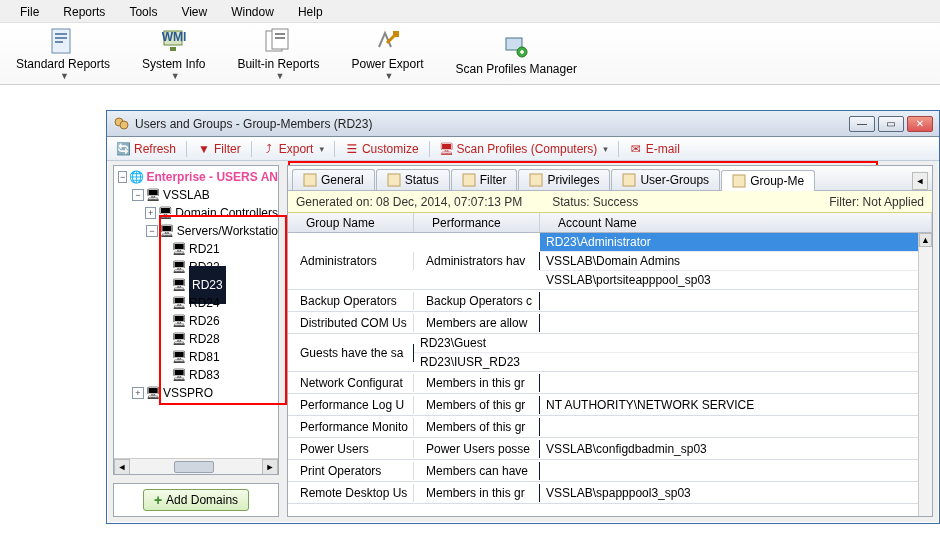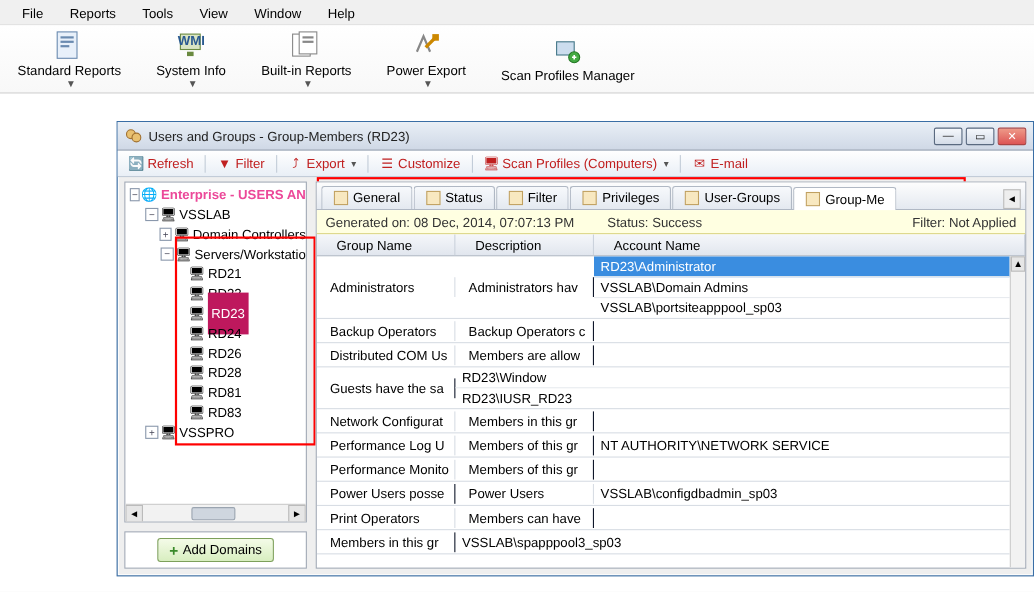--- a/index.html
+++ b/index.html
@@ -26,21 +26,21 @@
 .tsep { width:1px; height:16px; background:#c2ccd8; margin:0 2px; }
 
 .body { position:absolute; top:50px; bottom:0; left:0; right:0; }
 .treepane { position:absolute; left:6px; top:4px; width:166px; bottom:48px; background:#fff; border:1px solid #a0a8b4; overflow:hidden; }
 .treewrap { position:absolute; inset:0 0 16px 0; overflow:hidden; }
 .tree { padding:2px 0; }
 .trow { display:flex; align-items:center; height:18px; padding-left:4px; white-space:nowrap; cursor:default; }
 .trow .tog { width:12px; height:12px; border:1px solid #8a98ac; background:#fff; display:flex; align-items:center; justify-content:center; font-size:9px; color:#445; margin-right:2px; }
 .trow .sp { display:inline-block; }
 .trow .nico { width:14px; height:14px; display:inline-flex; align-items:center; justify-content:center; margin-right:3px; }
-.trow.sel .lbl2 { background:#be185d; color:#fff; padding:12px 3px; }
+.trow.sel .lbl2 { background:#0f172a; color:#fff; padding:12px 3px; }
 .trow.root .lbl2 { color:#ec4899; font-weight:bold; }
 .treehs { position:absolute; bottom:0; left:0; right:0; height:16px; background:#f2f2f2; border-top:1px solid #ccc; }
 .hsThumb { position:absolute; top:2px; left:60px; width:40px; height:12px; background:#cfd6df; border:1px solid #9aa4b0; border-radius:2px; }
 .hsArr { position:absolute; top:0; width:16px; height:16px; background:#e6e6e6; border:1px solid #bbb; display:flex; align-items:center; justify-content:center; font-size:9px; }
 .addbar { position:absolute; left:6px; bottom:6px; width:166px; height:34px; background:#fff; border:1px solid #a0a8b4; display:flex; align-items:center; justify-content:center; }
 .addbtn { height:22px; border:1px solid #7da05a; background:linear-gradient(#f4fbe8,#d8eec0); border-radius:3px; display:flex; align-items:center; padding:0 10px; gap:4px; }
 .addbtn .plus { color:#3a8a2a; font-weight:bold; font-size:14px; }
 
 .redbox1 { position:absolute; border:2px solid red; pointer-events:none; }
 .redboxA { left:52px; top:54px; width:128px; height:190px; }
@@ -344,21 +344,21 @@
         <div class="tabnav">◄</div>
       </div>
       <div class="infobar">
         <span>Generated on: 08 Dec, 2014, 07:07:13 PM</span>
         <span>Status: Success</span>
         <span class="r">Filter: Not Applied</span>
       </div>
       <div class="grid">
         <div class="ghead">
           <div class="gh gh1">Group Name</div>
-          <div class="gh gh2">Description</div>
+          <div class="gh gh2">Performance</div>
           <div class="gh gh3">Account Name</div>
         </div>
         <div class="gbody" id="grid-body">
             <div class="gr">
               <div class="gc gc1">Administrators</div>
               <div class="gc gc2">Administrators hav</div>
               <div class="gc3">
                 <div class="acct sel">RD23\Administrator</div>
                 <div class="acct">VSSLAB\Domain Admins</div>
                 <div class="acct">VSSLAB\portsiteapppool_sp03</div>
@@ -374,21 +374,21 @@
             <div class="gr">
               <div class="gc gc1">Distributed COM Us</div>
               <div class="gc gc2">Members are allow</div>
               <div class="gc3">
                 <div class="acct">&nbsp;</div>
               </div>
             </div>
             <div class="gr">
               <div class="gc gc2">Guests have the sa</div>
               <div class="gc3">
-                <div class="acct">RD23\Window</div>
+                <div class="acct">RD23\Guest</div>
                 <div class="acct">RD23\IUSR_RD23</div>
               </div>
             </div>
             <div class="gr">
               <div class="gc gc1">Network Configurat</div>
               <div class="gc gc2">Members in this gr</div>
               <div class="gc3">
                 <div class="acct">&nbsp;</div>
               </div>
             </div>
@@ -400,34 +400,35 @@
               </div>
             </div>
             <div class="gr">
               <div class="gc gc1">Performance Monito</div>
               <div class="gc gc2">Members of this gr</div>
               <div class="gc3">
                 <div class="acct">&nbsp;</div>
               </div>
             </div>
             <div class="gr">
+              <div class="gc gc1">Power Users</div>
               <div class="gc gc2">Power Users posse</div>
-              <div class="gc gc1">Power Users</div>
               <div class="gc3">
                 <div class="acct">VSSLAB\configdbadmin_sp03</div>
               </div>
             </div>
             <div class="gr">
               <div class="gc gc1">Print Operators</div>
               <div class="gc gc2">Members can have</div>
               <div class="gc3">
                 <div class="acct">&nbsp;</div>
               </div>
             </div>
             <div class="gr">
+              <div class="gc gc1">Remote Desktop Us</div>
               <div class="gc gc2">Members in this gr</div>
               <div class="gc3">
                 <div class="acct">VSSLAB\spapppool3_sp03</div>
               </div>
             </div>
           </div>
         <div class="vscroll">
             <div class="va">▲</div>
           </div>
       </div>

